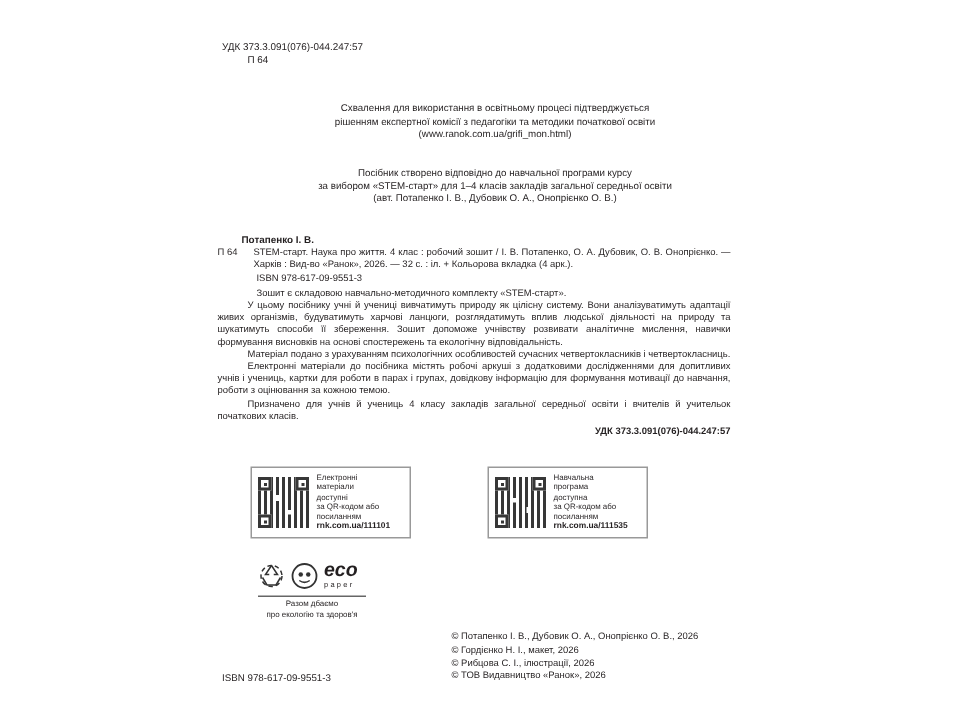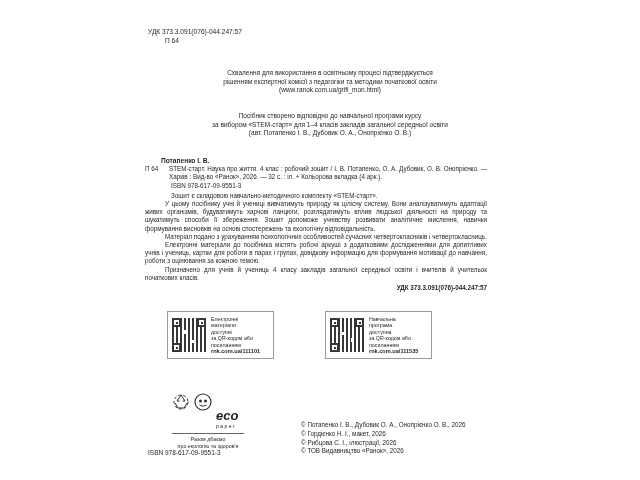--- a/index.html
+++ b/index.html
@@ -113,21 +113,21 @@
           <path d="M15 10 L12 15"></path>
         <circle cx="9" cy="9" r="7" stroke-dasharray="3 2"></circle>
       </g>
     </svg>
     <svg width="18" height="18" viewBox="0 0 18 18">
       <circle cx="9" cy="9" r="8" fill="none" stroke="#333" stroke-width="1.2"></circle>
       <circle cx="6.5" cy="8" r="1.5" fill="#333"></circle>
         <circle cx="11.5" cy="8" r="1.5" fill="#333"></circle>
       <path d="M5.5 12 Q9 14.5 12.5 12" fill="none" stroke="#333" stroke-width="1"></path>
     </svg>
-    <div style="line-height:8px;margin-top:36px;">
+    <div style="line-height:8px;">
       <div style="font-weight:bold;font-style:italic;font-size:13px;line-height:12px;">eco</div>
       <div style="font-size:5px;letter-spacing:1.5px;">paper</div>
     </div>
   </div>
   <div class="line"></div>
   <div class="cap">
     <div>Разом дбаємо</div>
     <div>про екологію та здоров'я</div>
   </div>
 </div>

